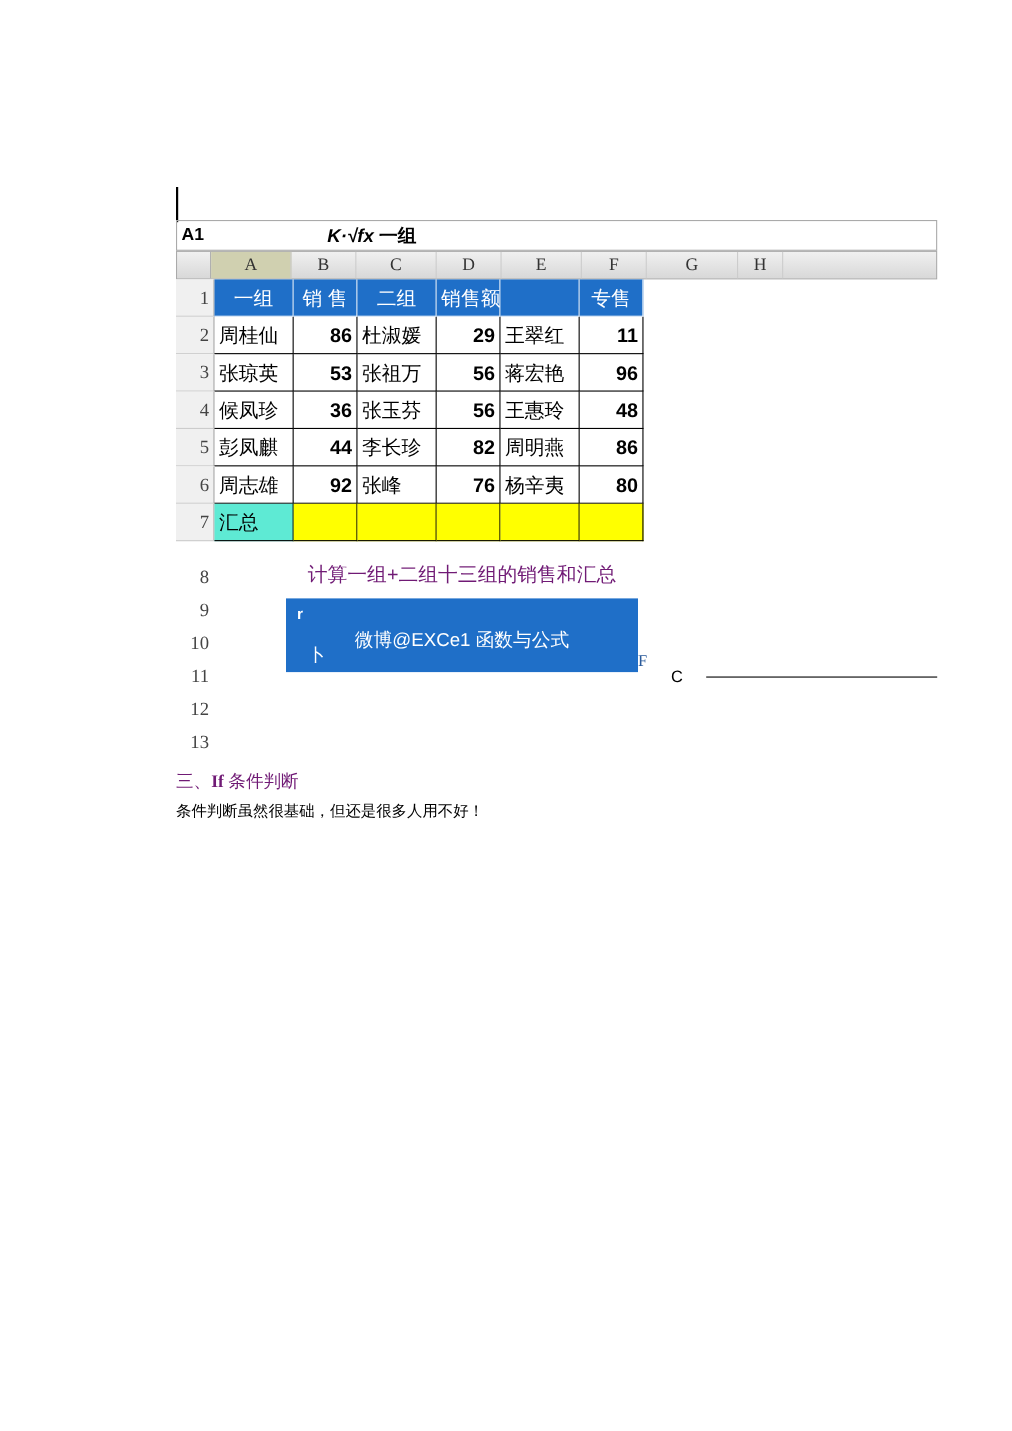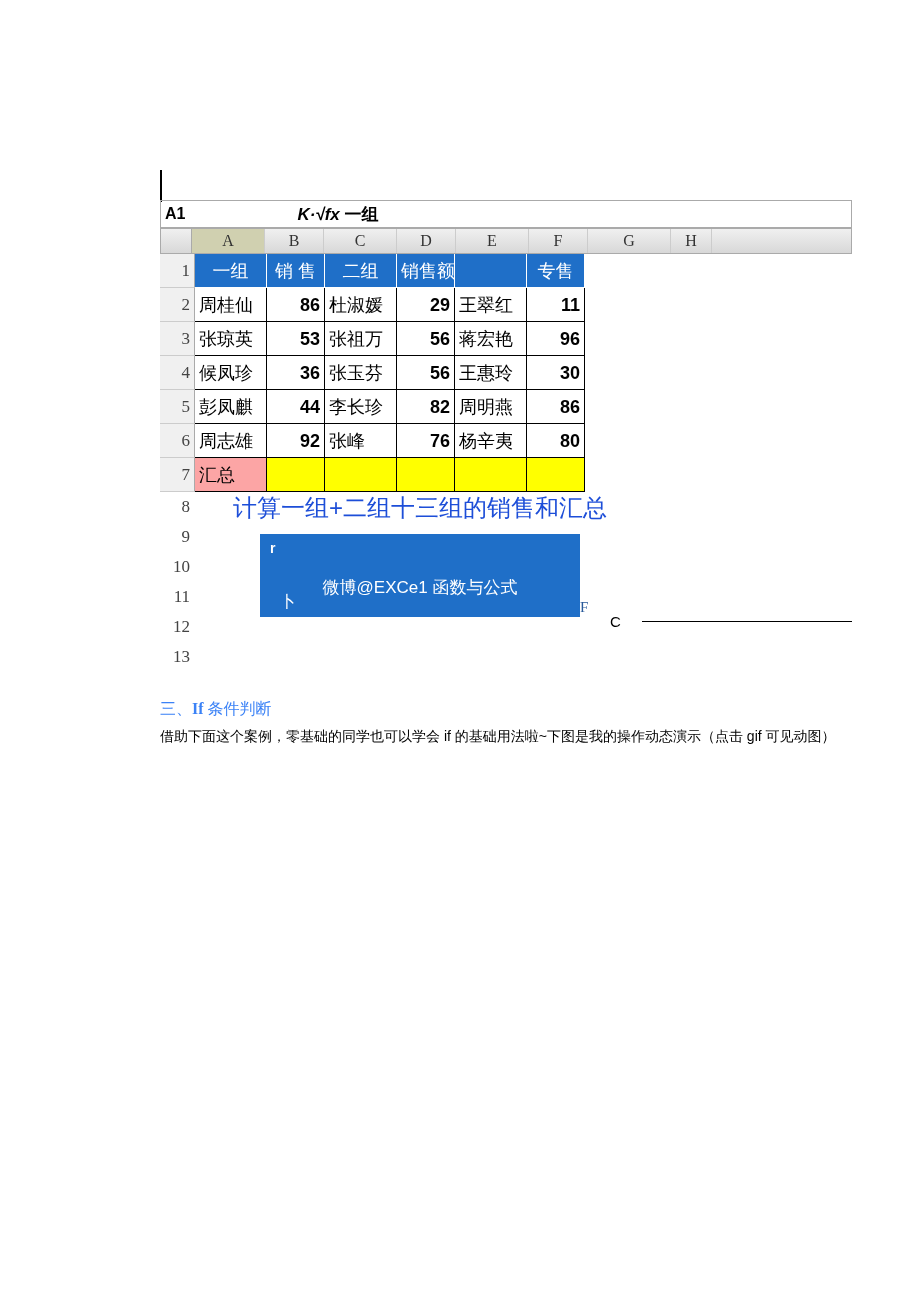--- a/index.html
+++ b/index.html
@@ -109,55 +109,55 @@
     text-align: center;
     border-color: #fff;
   }
   .header-row .cell:first-of-type {
     background: #4a89d0;
   }
   .total-row .cell {
     background: #ffff00;
   }
   .total-row .cell.first {
-    background: #fca5a5;
+    background: #5eead4;
   }
   .rownum-side {
     width: 30px;
     font-family: "Times New Roman", serif;
     font-size: 17px;
     color: #444;
     text-align: right;
     padding-right: 4px;
     line-height: 30px;
     float: left;
   }
   .instruction {
-    color: #1d4ed8;
-    font-size: 24px;
-    text-align: center;
-    margin: 0 0 10px 60px;
+    color: #701a75;
+    font-size: 18px;
+    text-align: center;
+    margin: 18px 0 10px 60px;
     width: 400px;
   }
   .weibo-box {
     background: #1f6fc8;
     color: #fff;
     width: 300px;
     margin-left: 100px;
     padding: 6px 10px 18px 10px;
     font-size: 16px;
     position: relative;
   }
   .weibo-r {
     font-weight: bold;
     font-size: 14px;
   }
   .weibo-main {
     text-align: center;
-    margin-top: 20px;
+    margin-top: 4px;
     font-size: 17px;
   }
   .weibo-b {
     position: absolute;
     bottom: 4px;
     left: 20px;
   }
   .fc-area {
     position: relative;
     height: 26px;
@@ -183,23 +183,23 @@
     top: -4px;
     font-family: Arial, sans-serif;
     font-size: 15px;
   }
   .formula-text {
     font-family: "Times New Roman", serif;
     font-size: 16px;
     margin-top: 4px;
   }
   .section-title {
-    color: #3b82f6;
-    font-size: 16px;
-    margin-top: 27px;
+    color: #701a75;
+    font-size: 16px;
+    margin-top: 10px;
     font-family: "Times New Roman", "Microsoft YaHei", serif;
   }
   .section-title .num {
     font-weight: normal;
   }
   .section-title .if {
     font-weight: bold;
   }
   .body-text {
     font-size: 14px;
@@ -278,21 +278,21 @@
     <div class="cell num w-num">96</div>
   </div>
 
   <div class="grid-row">
     <div class="rowhead">4</div>
     <div class="cell w-name">候凤珍</div>
     <div class="cell num w-num">36</div>
     <div class="cell w-name">张玉芬</div>
     <div class="cell num w-num">56</div>
     <div class="cell w-name">王惠玲</div>
-    <div class="cell num w-num">30</div>
+    <div class="cell num w-num">48</div>
   </div>
 
   <div class="grid-row">
     <div class="rowhead">5</div>
     <div class="cell w-name">彭凤麒</div>
     <div class="cell num w-num">44</div>
     <div class="cell w-name">李长珍</div>
     <div class="cell num w-num">82</div>
     <div class="cell w-name">周明燕</div>
     <div class="cell num w-num">86</div>
@@ -341,15 +341,15 @@
       <span class="fc-c">C</span>
       <div class="fc-line"></div>
     </div>
   </div>
 
 
   <div class="section-title">
     <span class="num">三、</span><span class="if">If</span> <span>条件判断</span>
   </div>
 
-  <div class="body-text">借助下面这个案例，零基础的同学也可以学会 if 的基础用法啦~下图是我的操作动态演示（点击 gif 可见动图）</div>
+  <div class="body-text">条件判断虽然很基础，但还是很多人用不好！</div>
 
 </div>
 
 </body></html>

